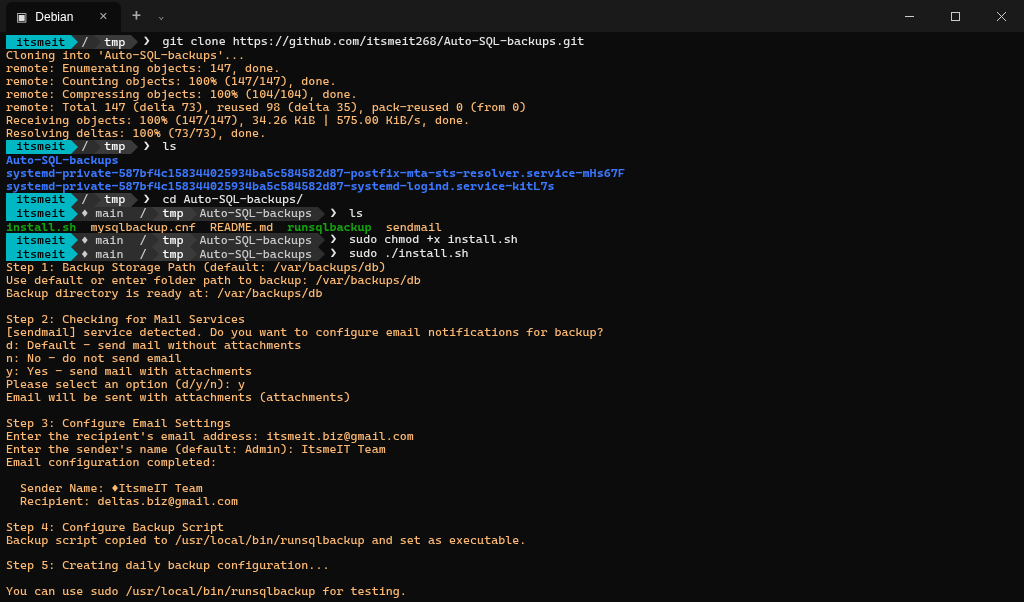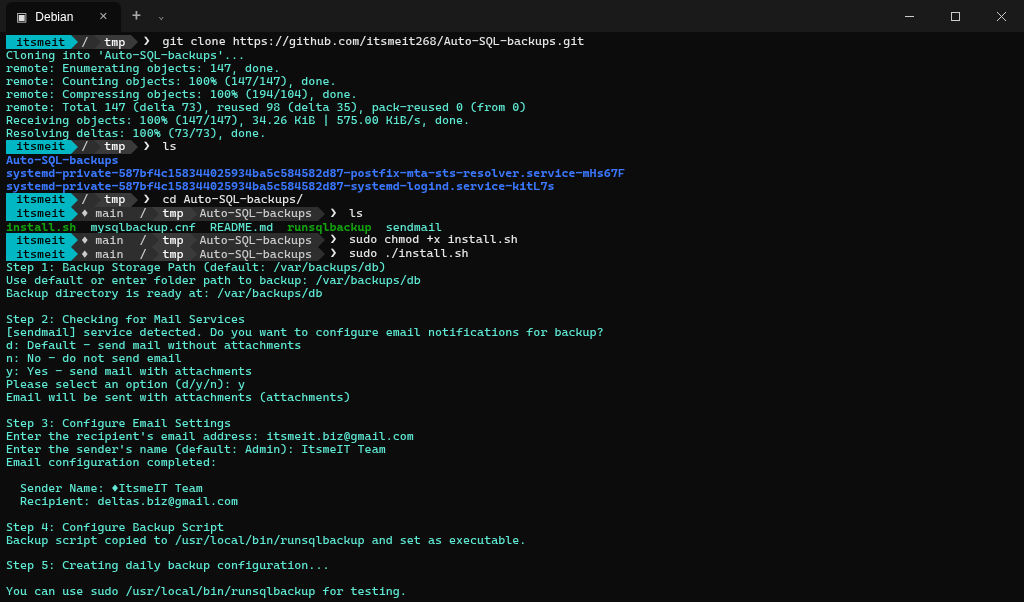--- a/index.html
+++ b/index.html
@@ -38,21 +38,21 @@
 .seg::after {
   content:""; position:absolute; right:-7px; top:0;
   border-left:7px solid var(--bg); border-top:7px solid transparent; border-bottom:7px solid transparent;
   z-index:1;
 }
 .pl { display:inline-flex; vertical-align:top; height:14px; }
 .bg-cy { --bg:#00b7c3; background:#00b7c3; color:#000; }
 .bg-dk { --bg:#2e2e2e; background:#2e2e2e; color:#ccc; }
 .bg-fdk{ --bg:#3a3a3a; background:#3a3a3a; color:#fff;text-align:right; }
 .cmd  { color:#e8e8e8; margin-left:12px; }
-.w    { color:#5eead4; }
+.w    { color:#fdba74; }
 .blu  { color:#3b78ff; font-weight:bold; }
 .grn  { color:#13a10e; font-weight:bold;text-align:right; }
 </style>
 </head>
 <body>
 
 <div class="titlebar">
   <div class="tab">
     <span class="icon">▣</span>
     <span>Debian</span>
@@ -79,21 +79,21 @@
     </div>
   </div>
 </div>
 
 <div class="term">
 
 <div class="ln"><span class="pl"><span class="seg bg-cy">itsmeit</span><span class="seg bg-dk">/</span><span class="seg bg-fdk">tmp</span></span><span class="cmd">❯</span><span class="cmd">git clone https://github.com/itsmeit268/Auto-SQL-backups.git</span></div>
 <div class="ln w">Cloning into 'Auto-SQL-backups'...</div>
 <div class="ln w">remote: Enumerating objects: 147, done.</div>
 <div class="ln w">remote: Counting objects: 100% (147/147), done.</div>
-<div class="ln w">remote: Compressing objects: 100% (194/104), done.</div>
+<div class="ln w">remote: Compressing objects: 100% (104/104), done.</div>
 <div class="ln w">remote: Total 147 (delta 73), reused 98 (delta 35), pack-reused 0 (from 0)</div>
 <div class="ln w">Receiving objects: 100% (147/147), 34.26 KiB | 575.00 KiB/s, done.</div>
 <div class="ln w">Resolving deltas: 100% (73/73), done.</div>
 
 <div class="ln"><span class="pl"><span class="seg bg-cy">itsmeit</span><span class="seg bg-dk">/</span><span class="seg bg-fdk">tmp</span></span><span class="cmd">❯</span><span class="cmd">ls</span></div>
 <div class="ln blu">Auto-SQL-backups</div>
 <div class="ln blu">systemd-private-587bf4c158344025934ba5c584582d87-postfix-mta-sts-resolver.service-mHs67F</div>
 <div class="ln blu">systemd-private-587bf4c158344025934ba5c584582d87-systemd-logind.service-kitL7s</div>
 
 <div class="ln"><span class="pl"><span class="seg bg-cy">itsmeit</span><span class="seg bg-dk">/</span><span class="seg bg-fdk">tmp</span></span><span class="cmd">❯</span><span class="cmd">cd Auto-SQL-backups/</span></div>

